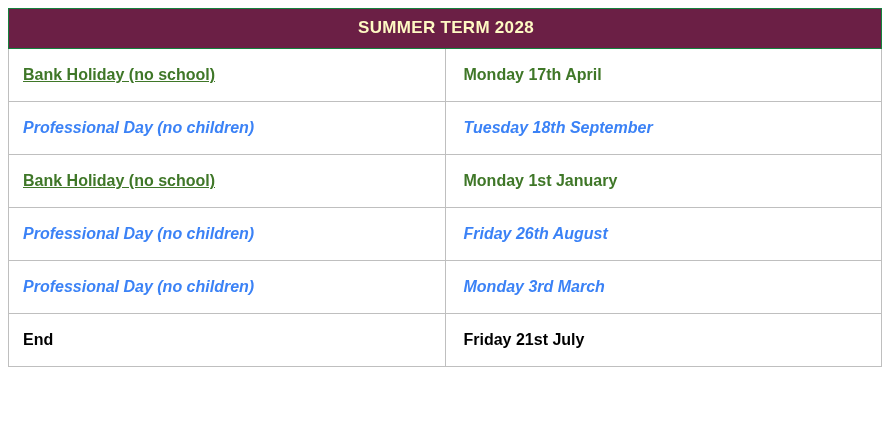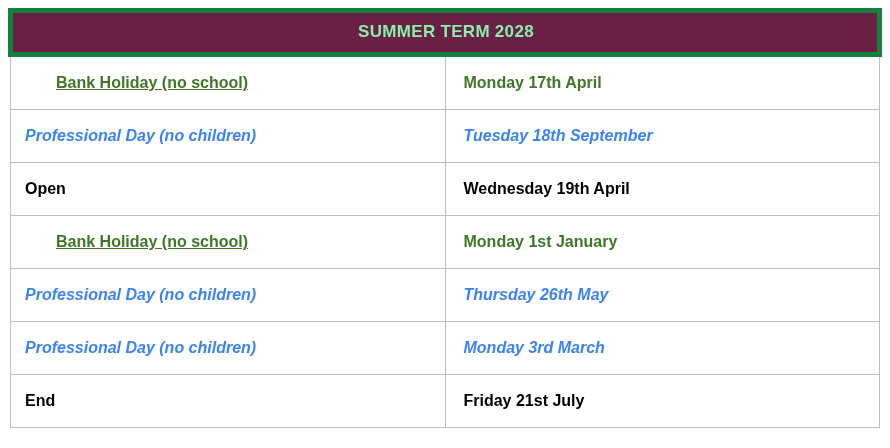--- a/index.html
+++ b/index.html
@@ -17,48 +17,47 @@
     width: 874px;
     margin: 8px 8px 0 8px;
     border-collapse: collapse;
     table-layout: fixed;
   }
   .term-table col.c1 { width: 50%; }
   .term-table col.c2 { width: 50%; }
 
   .header-row th {
     background: #6b1f45;
-    color: #86efac;
+    color: #fef9c3;
     font-size: 17px;
     font-weight: bold;
     text-align: center;
     padding: 9px 4px 10px 6px;
     letter-spacing: 0.3px;
-    border: 5px solid #15803d;
+    border: 1px solid #15803d;
   }
   .term-table td {
     border: 1px solid #bfbfbf;
     height: 40px;
     padding: 6px 10px 6px 14px;
     vertical-align: middle;
     font-size: 16px;
     line-height: 1.2;
   }
   .term-table td.right {
     padding-left: 18px;
   }
 
   
   .sty-holiday {
     color: #3f7728;
     font-weight: bold;
   }
   .sty-holiday .txt {
     text-decoration: underline;
-    margin-left: 31px;
   }
   .sty-prof {
     color: #3b82f6;
     font-weight: bold;
     font-style: italic;
   }
   .sty-plain {
     color: #000000;
     font-weight: bold;
   }
@@ -79,30 +78,26 @@
   <tbody>
       <tr>
         <td class="sty-holiday"><span class="txt">Bank Holiday (no school)</span></td>
         <td class="sty-holiday right"><span>Monday 17th April</span></td>
       </tr>
       <tr>
         <td class="sty-prof"><span class="txt">Professional Day (no children)</span></td>
         <td class="sty-prof right"><span>Tuesday 18th September</span></td>
       </tr>
       <tr>
-        <td class="sty-plain"><span class="txt">Open</span></td>
-        <td class="sty-plain right"><span>Wednesday 19th April</span></td>
-      </tr>
-      <tr>
         <td class="sty-holiday"><span class="txt">Bank Holiday (no school)</span></td>
         <td class="sty-holiday right"><span>Monday 1st January</span></td>
       </tr>
       <tr>
         <td class="sty-prof"><span class="txt">Professional Day (no children)</span></td>
-        <td class="sty-prof right"><span>Thursday 26th May</span></td>
+        <td class="sty-prof right"><span>Friday 26th August</span></td>
       </tr>
       <tr>
         <td class="sty-prof"><span class="txt">Professional Day (no children)</span></td>
         <td class="sty-prof right"><span>Monday 3rd March</span></td>
       </tr>
       <tr>
         <td class="sty-plain"><span class="txt">End</span></td>
         <td class="sty-plain right"><span>Friday 21st July</span></td>
       </tr>
     </tbody>

